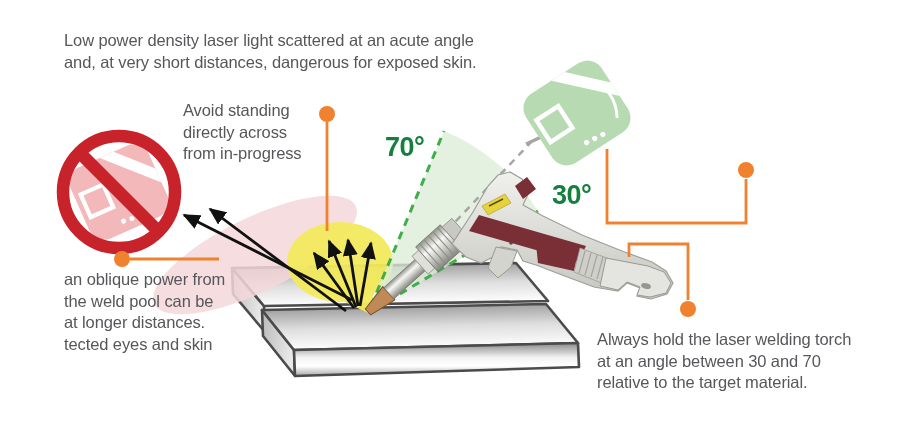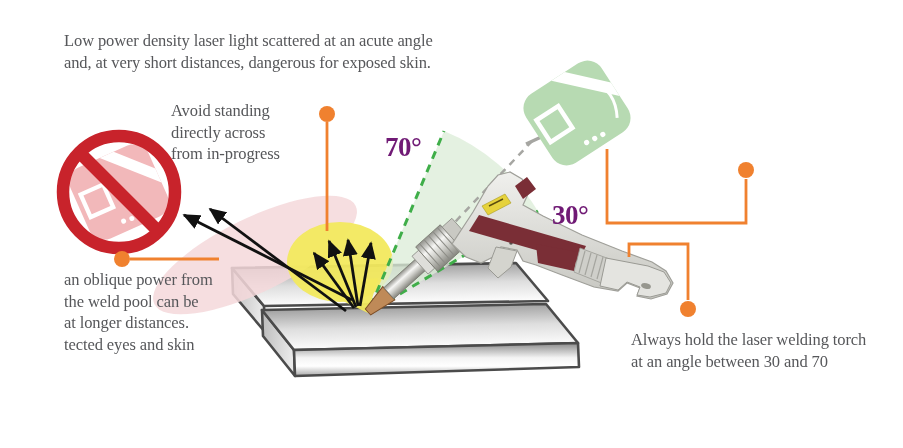--- a/index.html
+++ b/index.html
@@ -1,26 +1,26 @@
 <!DOCTYPE html>
 <html><head>
 <meta charset="utf-8">
 <style>
   html,body{margin:0;padding:0;background:#fff;}
   #canvas{
     position:relative;width:903px;height:448px;background:#ffffff;overflow:hidden;
-    font-family:Liberation Serif, serif;
+    font-family:Liberation Sans, sans-serif;
   }
   #art{position:absolute;left:0;top:0;}
   .note{
     position:absolute;color:#56575a;font-size:16.5px;line-height:21.5px;
     letter-spacing:-0.1px;white-space:nowrap;
   }
   .angle{
-    position:absolute;color:#701a75;font-size:27px;font-weight:bold;
+    position:absolute;color:#15803d;font-size:27px;font-weight:bold;
     letter-spacing:-0.5px;white-space:nowrap;
   }
 </style>
 </head>
 <body>
 
 <div id="canvas">
 
   <svg id="art" width="903" height="448" viewBox="0 0 903 448">
     <defs>
@@ -178,35 +178,36 @@
         <circle cx="688" cy="309" r="8" fill="#f0812f" stroke="none"></circle>
       </g>
     </g>
   </svg>
 
   <div class="note" style="left:64px;top:30px">
     <div>Low power density laser light scattered at an acute angle</div>
     <div>and, at very short distances, dangerous for exposed skin.</div>
   </div>
 
-  <div class="note" style="left:171px;top:100px">
+  <div class="note" style="left:183px;top:100px">
     <div>Avoid standing</div>
     <div>directly across</div>
     <div>from in-progress</div>
   </div>
 
 
   <div class="note" style="left:64px;top:269px">
     <div>an oblique power from</div>
     <div>the weld pool can be</div>
     <div>at longer distances.</div>
     <div>tected eyes and skin</div>
   </div>
 
-  <div class="note" style="left:631px;top:329px">
+  <div class="note" style="left:597px;top:329px">
     <div>Always hold the laser welding torch</div>
     <div>at an angle between 30 and 70</div>
+    <div>relative to the target material.</div>
   </div>
 
   <div class="angle" style="left:385px;top:132px">70°</div>
-  <div class="angle" style="left:552px;top:200px">30°</div>
+  <div class="angle" style="left:552px;top:180px">30°</div>
 
 </div>
 
 </body></html>

